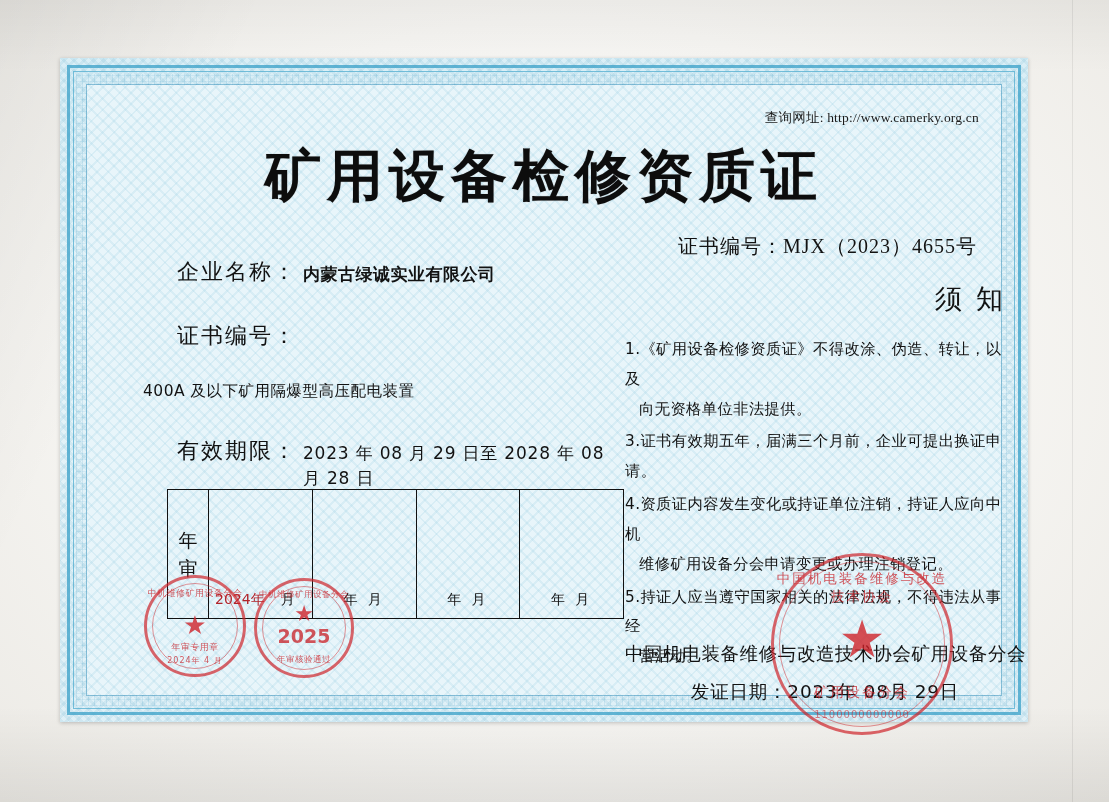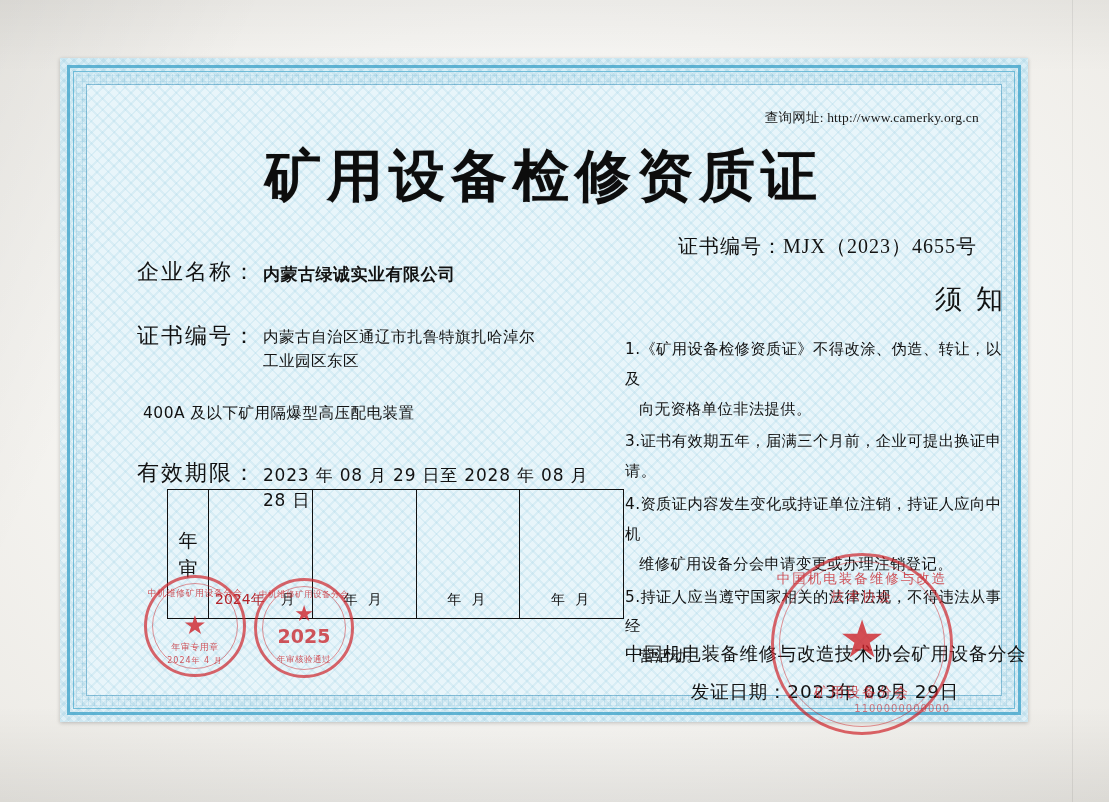--- a/index.html
+++ b/index.html
@@ -132,20 +132,21 @@
     display: flex;
     align-items: flex-start;
     margin-bottom: 34px;
   }
   .field-label {
     font-size: 22px;
     letter-spacing: 2px;
     white-space: nowrap;
     flex: 0 0 auto;
     font-family: "DejaVu Sans", sans-serif;
+    margin-left: 40px;
   }
   .field-value {
     font-size: 17px;
     letter-spacing: .5px;
     padding-top: 5px;
     padding-left: 6px;
     line-height: 1.45;
     font-family: "DejaVu Sans", sans-serif;
     font-weight: bold;
   }
@@ -301,25 +302,24 @@
     top: 14px;
     font-size: 13.5px;
     letter-spacing: 2px;
   }
   #stamp-main .arc-bottom {
     bottom: 30px;
     font-size: 14px;
     letter-spacing: 2px;
   }
   #stamp-main .mid-text {
-    bottom: 18px;
+    bottom: 12px;
     font-size: 10px;
     letter-spacing: 1px;
     opacity: .75;
-    text-align: right;
   }
 
   
   #stamp-2024 {
     left: 144px;
     top: 575px;
     width: 96px;
     height: 96px;
   }
   #stamp-2024 .star { font-size: 26px; }
@@ -381,24 +381,20 @@
 
       <div class="left-block">
 
         <div class="field">
           <div class="field-label">企业名称：</div>
           <div class="field-value">内蒙古绿诚实业有限公司</div>
         </div>
 
         <div class="field addr">
           <div class="field-label">证书编号：</div>
-          <div>
-            <div class="field-value small">内蒙古自治区通辽市扎鲁特旗扎哈淖尔</div>
-            <div class="field-value small" style="padding-top:2px">工业园区东区</div>
-          </div>
         </div>
 
         <div class="field">
           <div class="field-value small">400A 及以下矿用隔爆型高压配电装置</div>
         </div>
 
         <div class="field valid">
           <div class="field-label">有效期限：</div>
           <div class="field-value">2023 年 08 月 29 日至 2028 年 08 月 28 日</div>
         </div>

